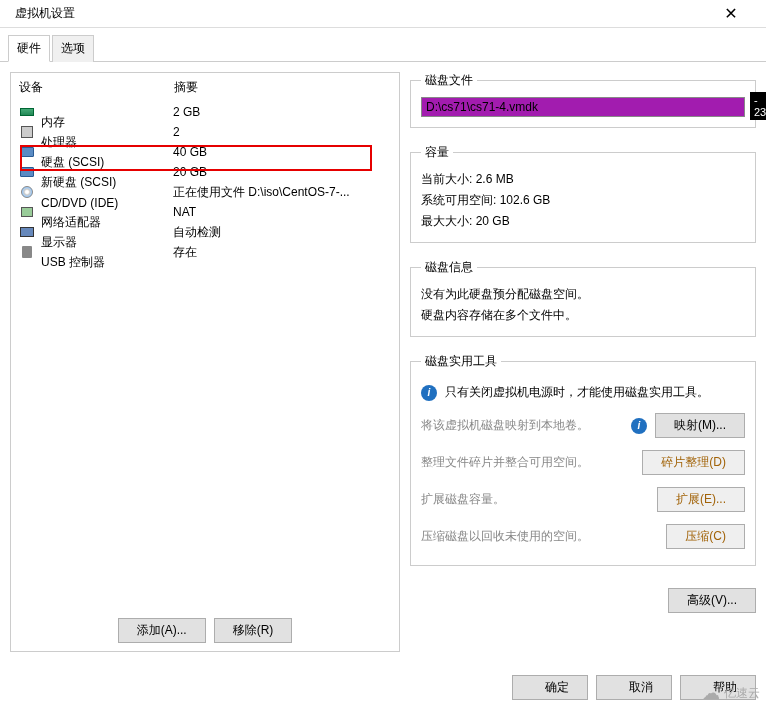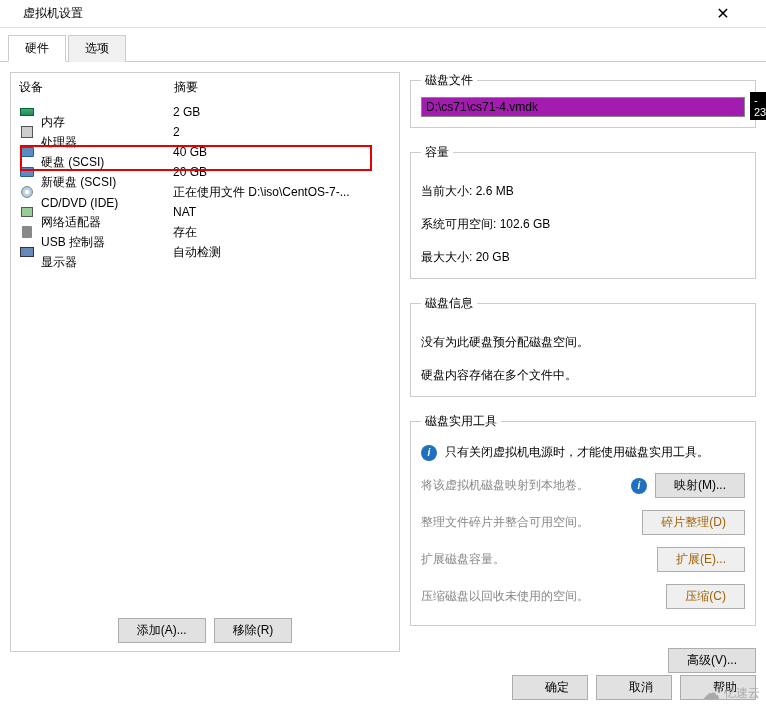--- a/index.html
+++ b/index.html
@@ -1,41 +1,41 @@
 <!DOCTYPE html>
 <html><head>
 <meta charset="utf-8">
 <style>
 * { box-sizing: border-box; font-family: "Microsoft YaHei", "SimSun", sans-serif; font-size: 12px; }
 body { margin: 0; background: #fff; width: 766px; height: 710px; overflow: hidden; position: relative; }
-.titlebar { height: 28px; display: flex; align-items: center; padding: 0 23px; background: #fff; border-bottom: 1px solid #ddd; }
+.titlebar { height: 28px; display: flex; align-items: center; padding: 0 15px; background: #fff; border-bottom: 1px solid #ddd; }
 .titlebar .title { flex: 1; }
 .titlebar .close { width: 40px; text-align: center; font-size: 16px; cursor: pointer; }
 .tabs { display: flex; padding: 6px 8px 0 8px; border-bottom: 1px solid #ccc; }
-.tab { padding: 4px 16px; border: 1px solid #ccc; border-bottom: none; margin-right: 2px; background: #f0f0f0; position: relative; top: 1px; }
+.tab { padding: 4px 8px; border: 1px solid #ccc; border-bottom: none; margin-right: 2px; background: #f0f0f0; position: relative; top: 1px; }
 .tab.active { background: #fff; border-bottom: 1px solid #fff; }
 .content { display: flex; padding: 10px; gap: 10px; height: 600px; }
 .left { width: 390px; border: 1px solid #ccc; display: flex; flex-direction: column; }
 .left-header { display: flex; padding: 6px 8px; font-weight: normal; }
 .col-dev { width: 155px; }
 .col-sum { flex: 1; }
 .device-list { flex: 1; overflow: hidden; }
 .device-row { display: flex; align-items: center; padding: 1px 8px; height: 20px; }
 .device-row .icon { width: 16px; height: 14px; margin-right: 6px; display: flex; align-items: center; justify-content: center; }
 .device-row .name { width: 132px; margin-top: 21px; }
 .device-row .summary { flex: 1; white-space: nowrap; overflow: hidden; text-overflow: ellipsis; }
 .highlight-box { border: 2px solid #e60000; position: absolute; left: 20px; top: 145px; width: 352px; height: 26px; pointer-events: none; }
 .left-buttons { display: flex; justify-content: center; gap: 8px; padding: 8px; }
 .btn { padding: 3px 18px; border: 1px solid #adadad; background: #e1e1e1; cursor: pointer; min-width: 76px; text-align: right; }
 .btn.disabled { color: #a16207; background: #efefef; cursor: default; }
 .right { flex: 1; display: flex; flex-direction: column; gap: 16px; }
 fieldset { border: 1px solid #ccc; padding: 8px 10px 10px 10px; margin: 0; }
 legend { padding: 0 4px; }
 .file-input { width: 100%; padding: 2px 4px; border: 1px solid #888; background: #a21caf; }
-.info-line { padding: 2px 0; margin-top: 12px; }
+.info-line { padding: 2px 0; }
 .tool-row { display: flex; align-items: center; padding: 6px 0; gap: 8px; }
 .tool-row .desc { flex: 1; color: #888; }
 .tool-row .desc.active { color: #000; }
 .info-icon { width: 16px; height: 16px; border-radius: 50%; background: #2070c0; color: #fff; display: inline-flex; align-items: center; justify-content: center; font-style: italic; font-weight: bold; font-size: 10px; flex-shrink: 0; }
 .right-bottom { display: flex; justify-content: flex-end; padding: 6px 0; }
 .dialog-buttons { position: absolute; bottom: 10px; right: 10px; display: flex; gap: 8px; }
 .time-strip { position: absolute; top: 92px; right: 0; width: 16px; background: #000; color: #fff; padding: 2px 4px; font-size: 11px; }
 .watermark { position: absolute; bottom: 6px; right: 6px; display: flex; align-items: center; gap: 4px; color: #aaa; font-size: 13px; pointer-events:none; }
 .watermark .cloud { font-size: 18px; }
 
@@ -105,31 +105,31 @@
       </div>
       <div class="device-row">
         <span class="icon">
             <span class="ic-net"></span>
           </span>
         <span class="name">网络适配器</span>
         <span class="summary">NAT</span>
       </div>
       <div class="device-row">
         <span class="icon">
+            <span class="ic-mon"></span>
+          </span>
+        <span class="name">显示器</span>
+        <span class="summary">自动检测</span>
+      </div>
+      <div class="device-row">
+        <span class="icon">
             <span class="ic-usb"></span>
           </span>
         <span class="name">USB 控制器</span>
         <span class="summary">存在</span>
-      </div>
-      <div class="device-row">
-        <span class="icon">
-            <span class="ic-mon"></span>
-          </span>
-        <span class="name">显示器</span>
-        <span class="summary">自动检测</span>
       </div>
     </div>
     <div class="left-buttons">
       <div class="btn">添加(A)...</div>
       <div class="btn">移除(R)</div>
     </div>
   </div>
 
   <div class="right">
     <fieldset>

